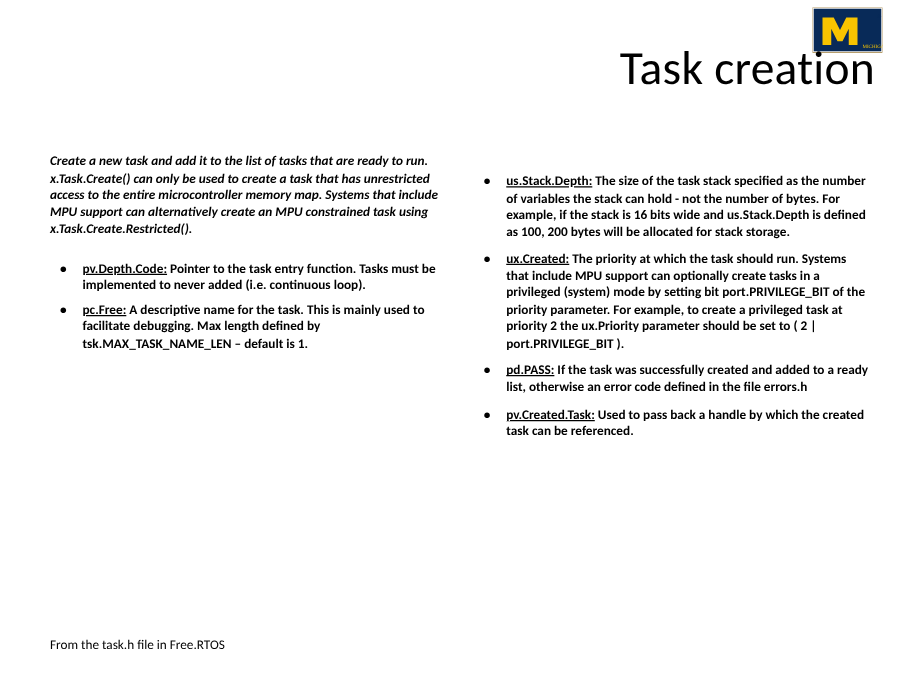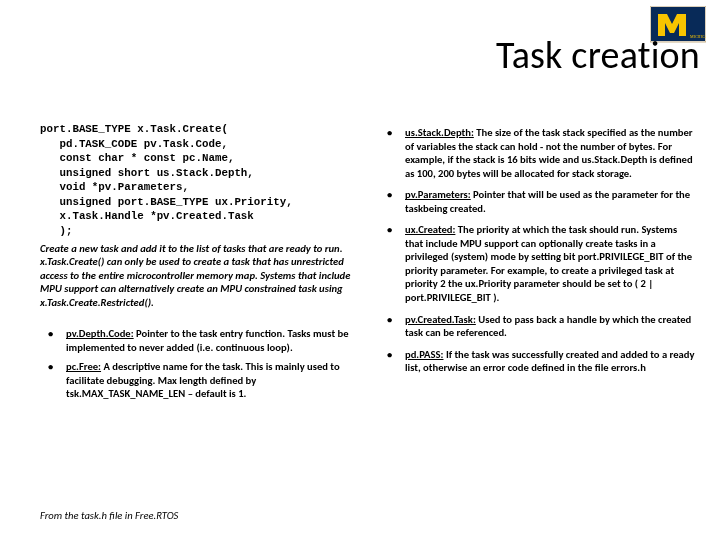--- a/index.html
+++ b/index.html
@@ -74,32 +74,31 @@
     font-weight: bold;
   }
   ul.bullets > li::before {
     content: "•";
     position: absolute;
     left: 8px;
     top: 0;
     font-weight: bold;
   }
   .col-right ul.bullets {
-    margin-top: 4px;
+    margin-top: 16px;
   }
   .col-right ul.bullets > li {
     margin-bottom: 8px;
   }
   .footer {
     position: absolute;
     bottom: 18px;
     left: 40px;
     font-size: 10.6px;
     font-weight: 400;
-    font-style: italic;
   }
   .u { text-decoration: underline; }
 </style>
 </head>
 <body>
 
 <div class="slide">
 
   <div class="logo">
     <svg width="56" height="38" viewBox="0 0 56 38">
@@ -109,44 +108,35 @@
       <text x="40" y="32" font-family="Georgia, serif" font-size="4" fill="#f8c400">MICHIGAN</text>
       <text x="52" y="8" font-family="Arial" font-size="4" fill="#082a58">®</text>
     </svg>
   </div>
 
   <div class="title">Task creation</div>
 
   <div class="cols">
 
     <div class="col col-left">
-      <div class="code">port.BASE_TYPE x.Task.Create(
-   pd.TASK_CODE pv.Task.Code,
-   const char * const pc.Name,
-   unsigned short us.Stack.Depth,
-   void *pv.Parameters,
-   unsigned port.BASE_TYPE ux.Priority,
-   x.Task.Handle *pv.Created.Task
-   );</div>
       <div class="desc">
         <p>Create a new task and add it to the list of tasks that are ready to run.  x.Task.Create() can only be used to create a task that has unrestricted access to the entire microcontroller memory map.  Systems that include MPU support can alternatively create an MPU constrained task using x.Task.Create.Restricted().</p>
       </div>
       <ul class="bullets">
         <li><span class="u">pv.Depth.Code:</span><span> Pointer to the task entry function. Tasks must be implemented to never added (i.e. continuous loop).</span></li>
         <li><span class="u">pc.Free:</span><span> A descriptive name for the task.  This is mainly used to facilitate debugging.  Max length defined by tsk.MAX_TASK_NAME_LEN – default is 1.</span></li>
       </ul>
     </div>
 
     <div class="col col-right">
       <ul class="bullets">
         <li><span class="u">us.Stack.Depth:</span><span> The size of the task stack specified as the number of variables the stack can hold - not the number of bytes.  For example, if the stack is 16 bits wide and us.Stack.Depth is defined as 100, 200 bytes will be allocated for stack storage.</span></li>
-        <li><span class="u">pv.Parameters:</span><span> Pointer that will be used as the parameter for the taskbeing created.</span></li>
         <li><span class="u">ux.Created:</span><span> The priority at which the task should run.  Systems that include MPU support can optionally create tasks in a privileged (system) mode by setting bit port.PRIVILEGE_BIT of the priority parameter.  For example, to create a privileged task at priority 2 the ux.Priority parameter should be set to ( 2 | port.PRIVILEGE_BIT ).</span></li>
+        <li><span class="u">pd.PASS:</span><span> If the task was successfully created and added to a ready list, otherwise an error code defined in the file errors.h</span></li>
         <li><span class="u">pv.Created.Task:</span><span> Used to pass back a handle by which the created task can be referenced.</span></li>
-        <li><span class="u">pd.PASS:</span><span> If the task was successfully created and added to a ready list, otherwise an error code defined in the file errors.h</span></li>
       </ul>
     </div>
 
   </div>
 
   <div class="footer">From the task.h file in Free.RTOS</div>
 
 </div>
 
 </body></html>

